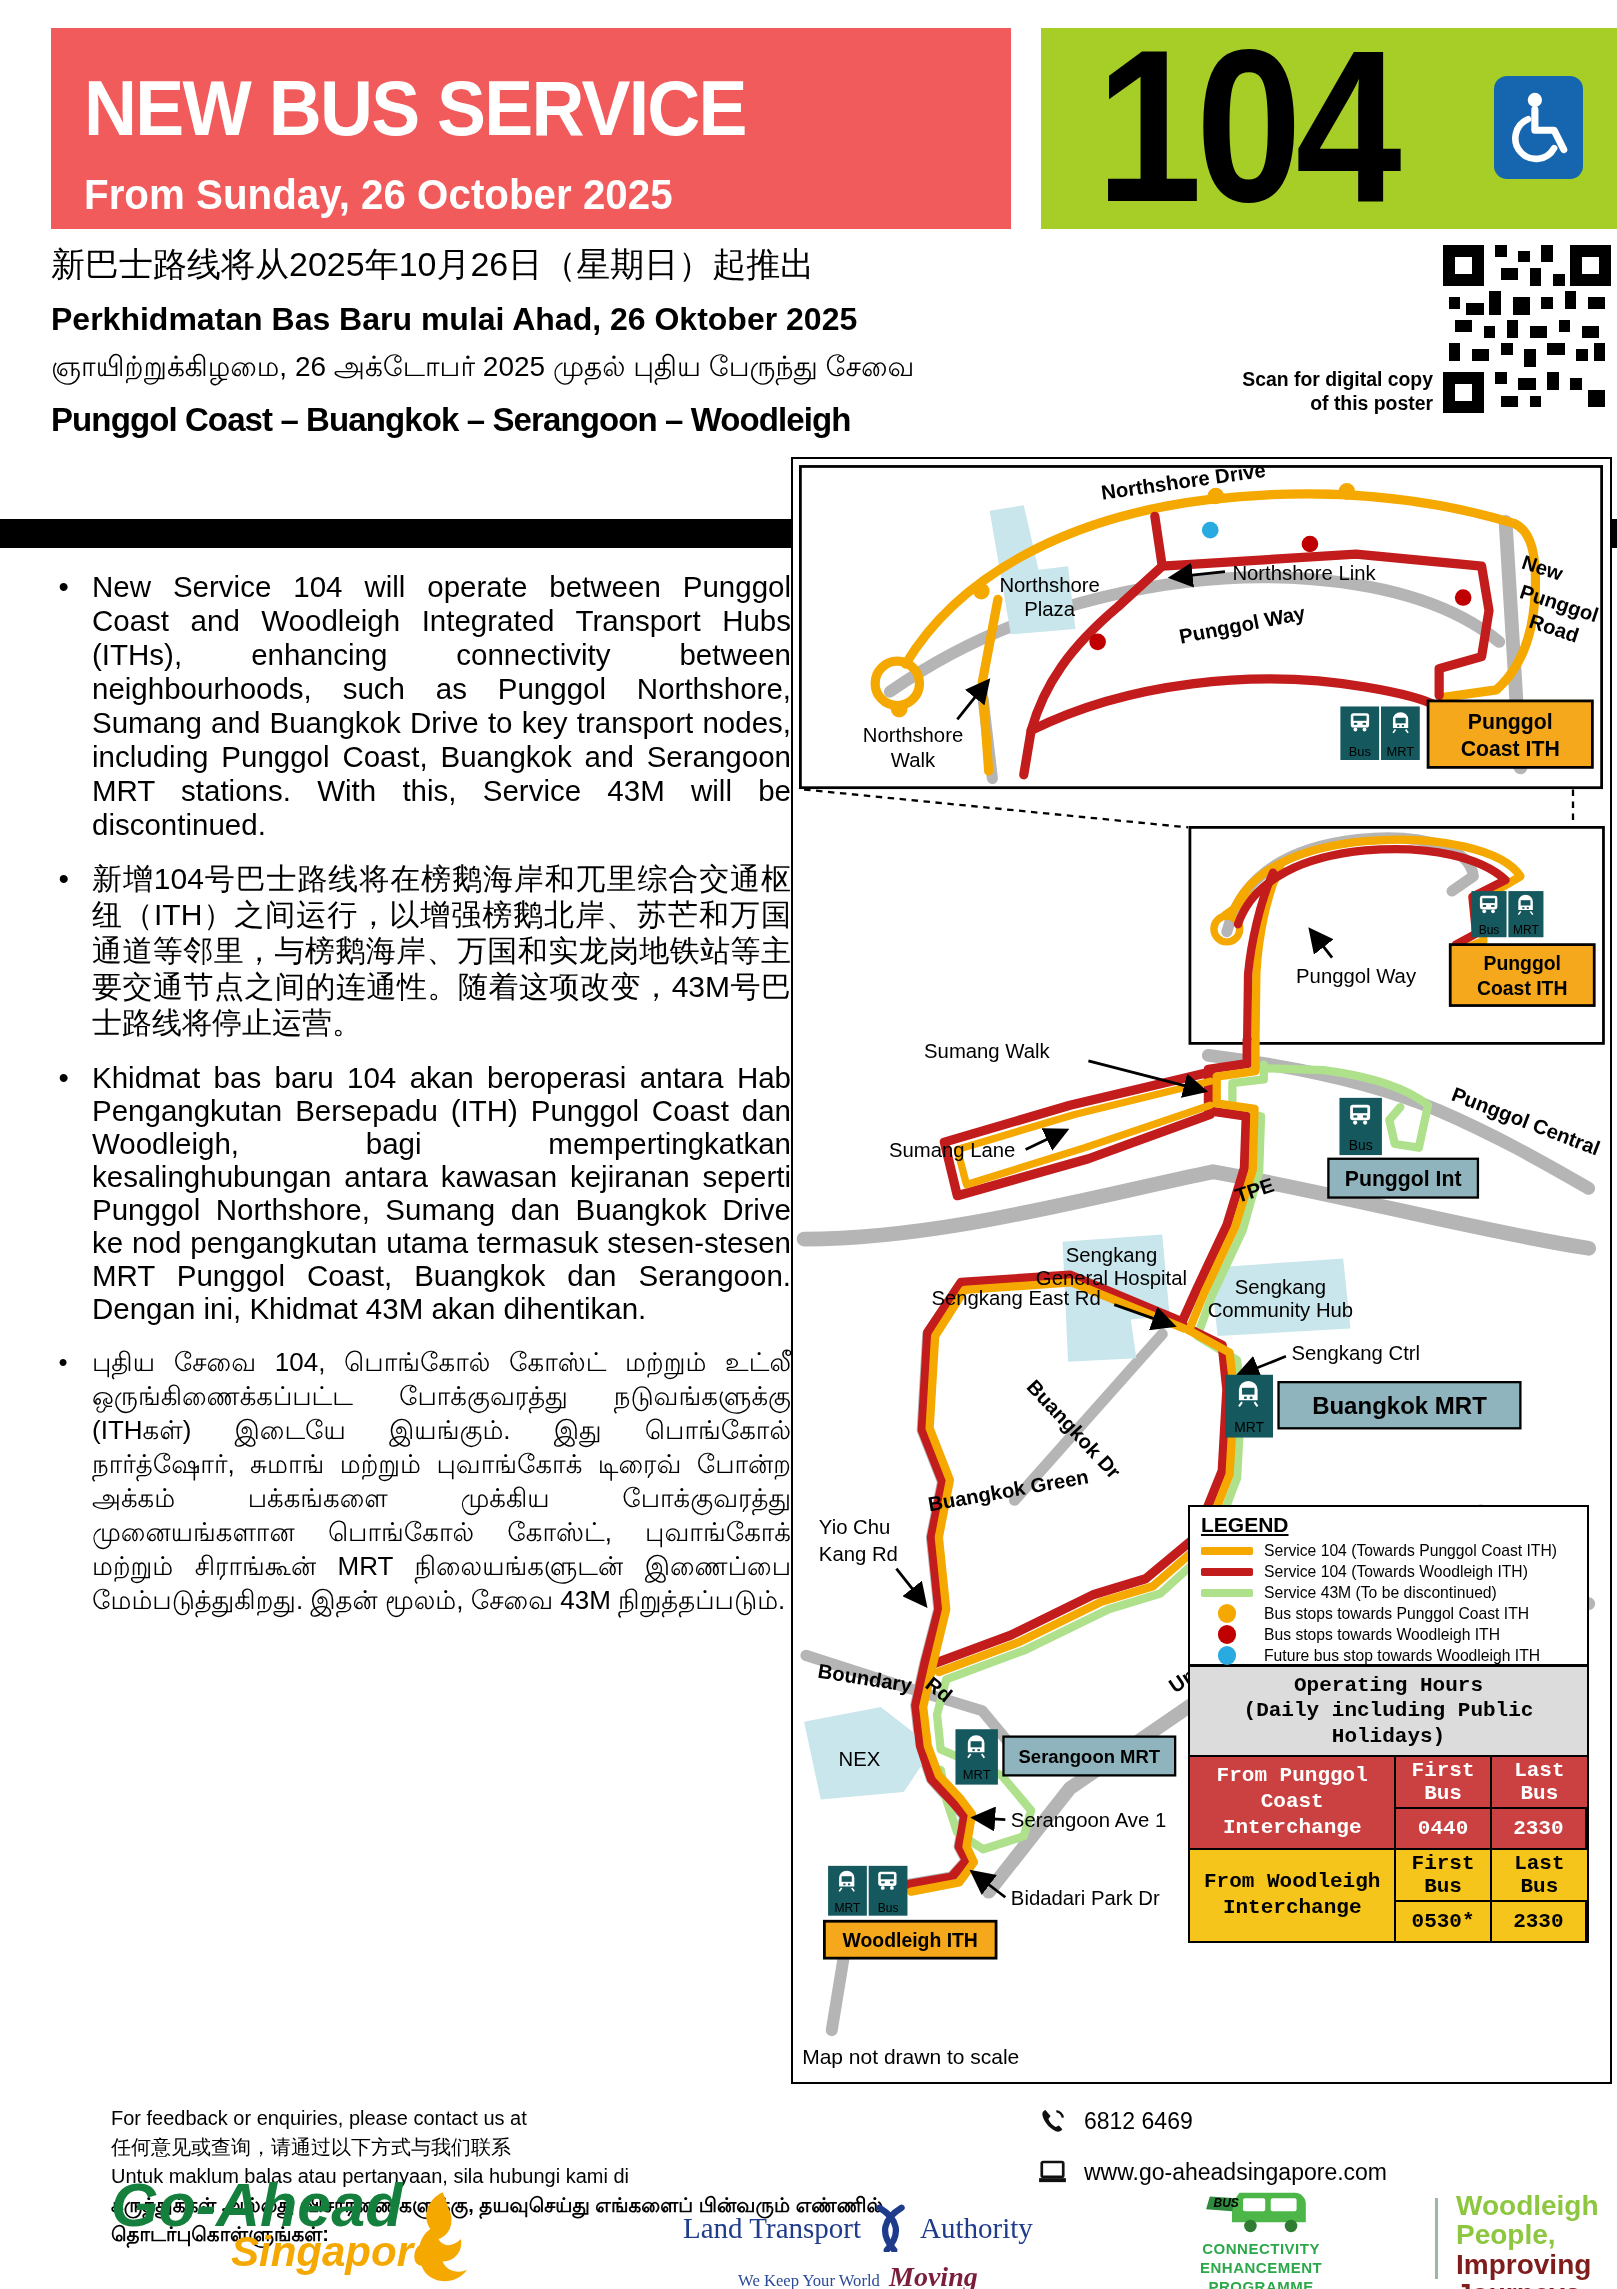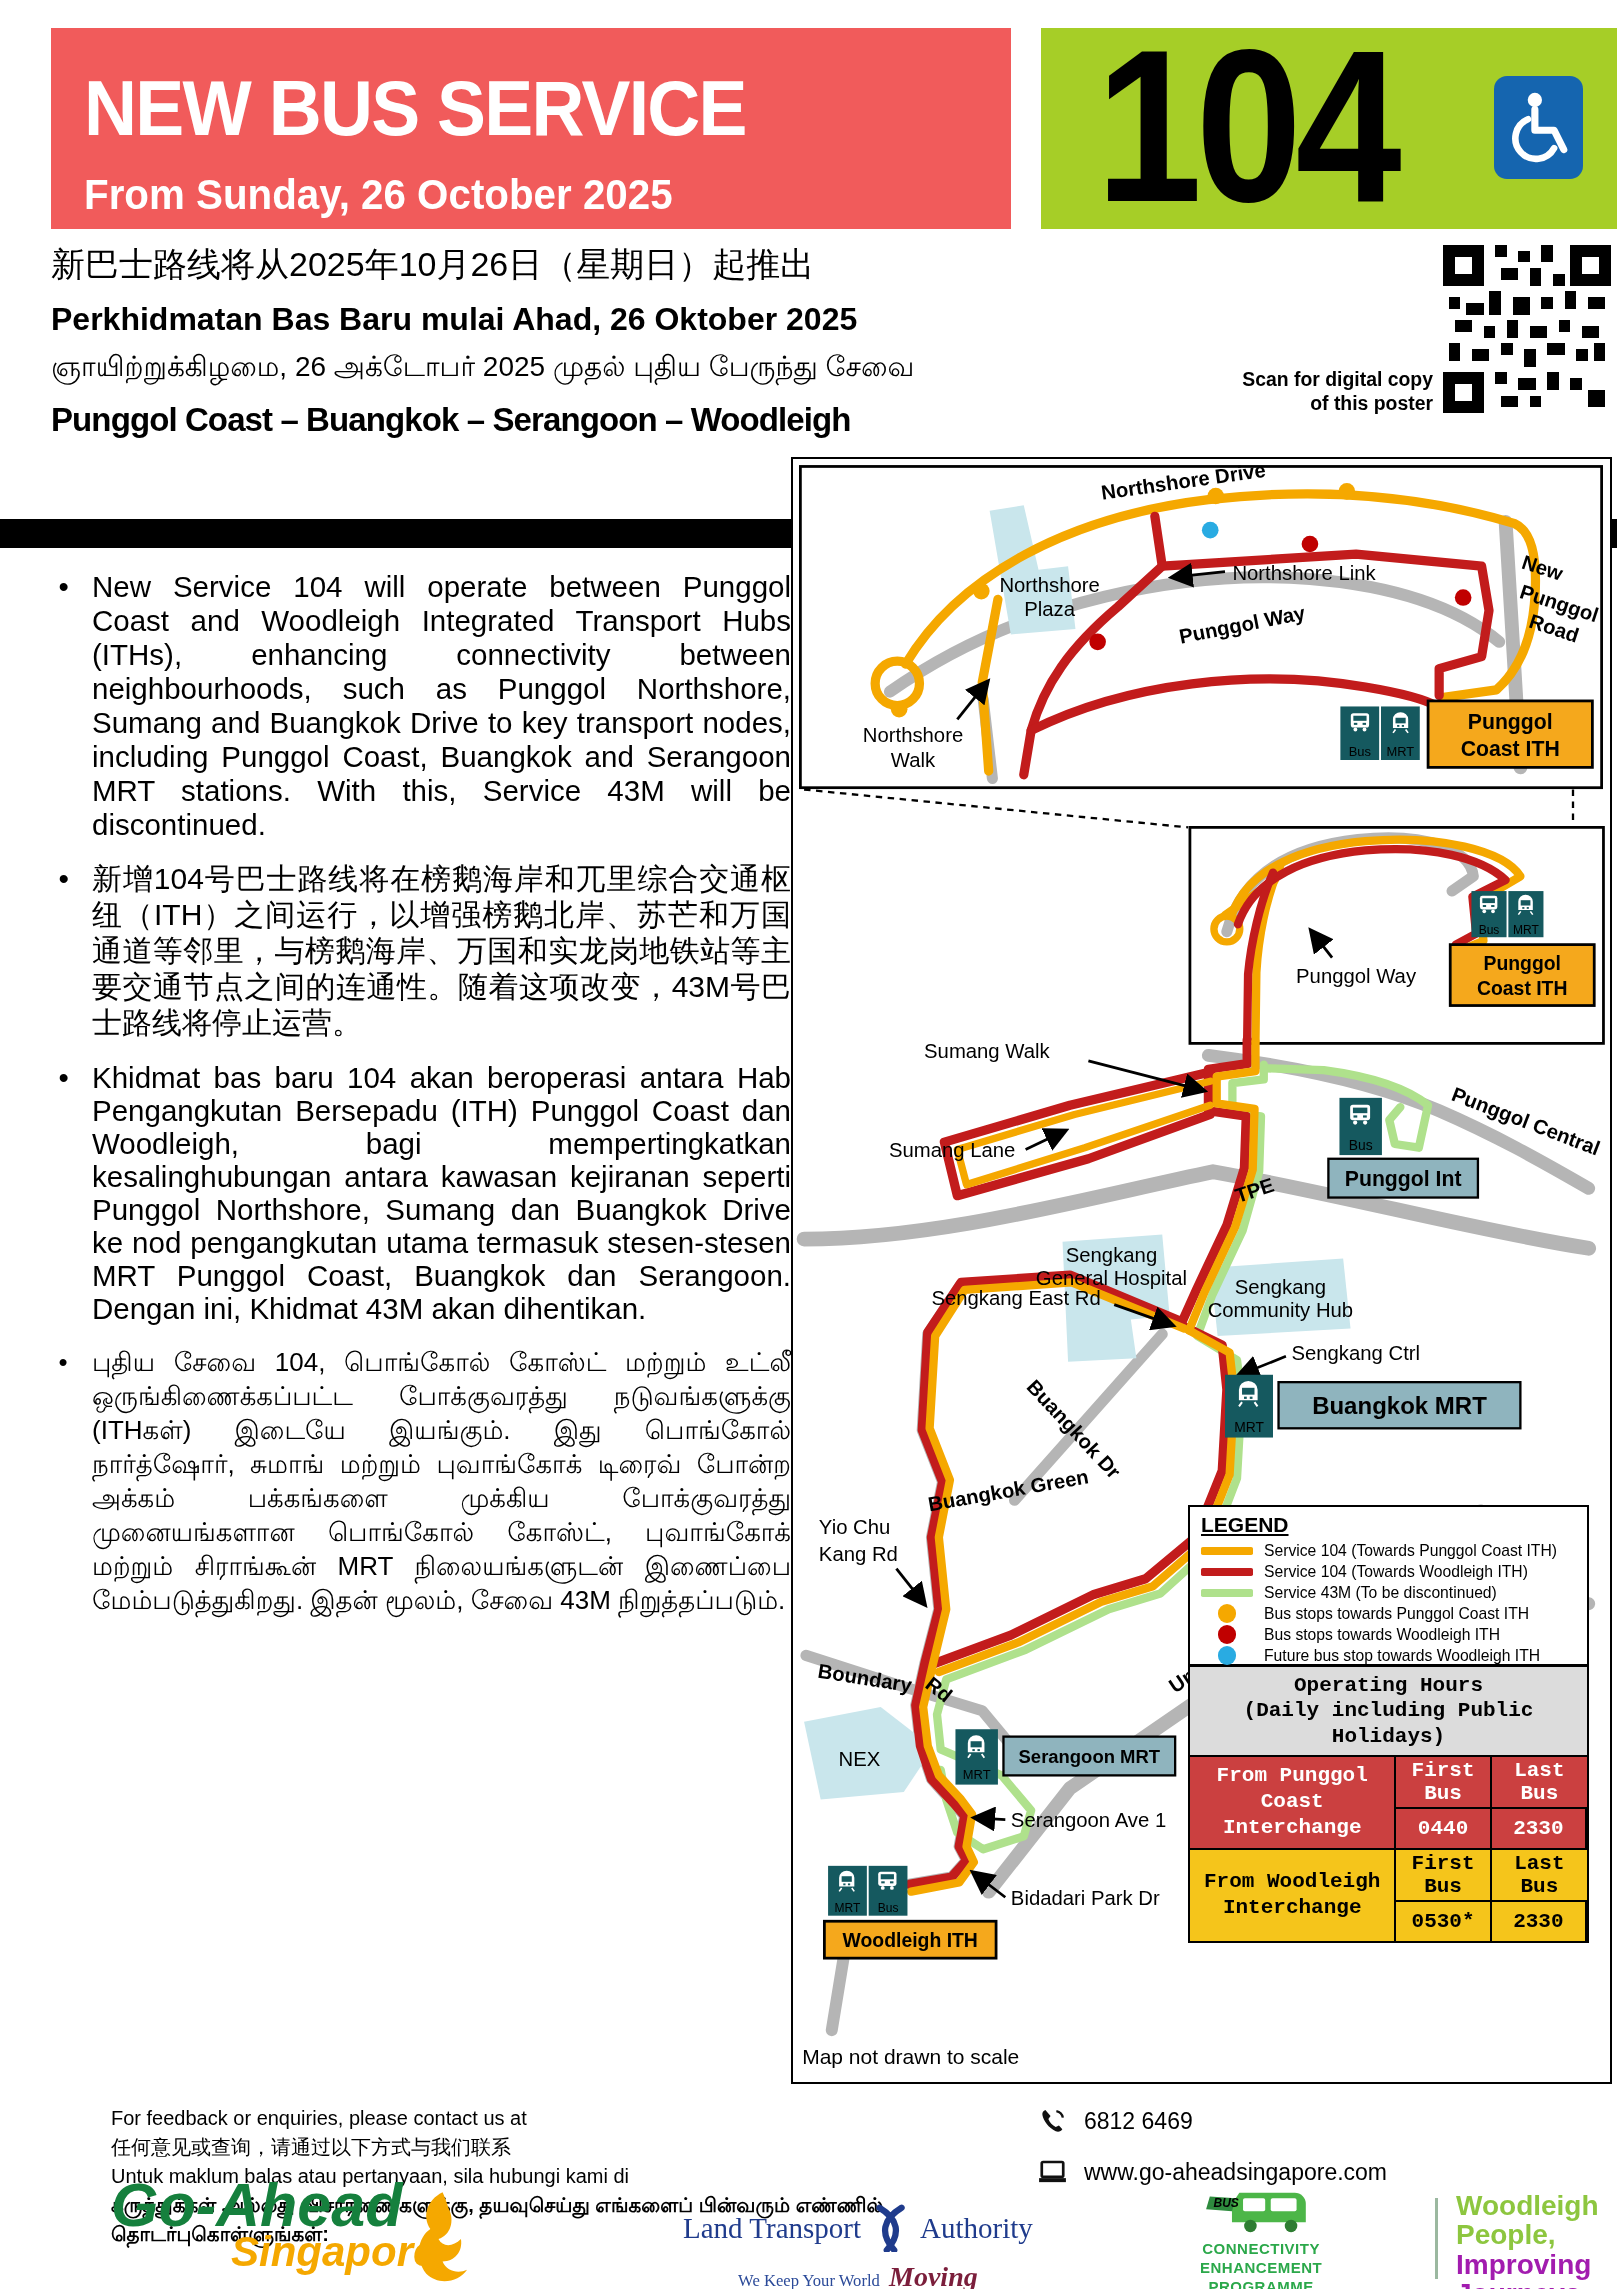--- a/index.html
+++ b/index.html
@@ -82,21 +82,21 @@
   .merlion{position:absolute;left:397px;top:2184px;}
   .logo-lta{position:absolute;left:683px;top:2204px;font-family:"Liberation Serif",serif;color:#1F3B8C;}
   .logo-lta .top{font-size:29px;display:flex;align-items:center;gap:11px;}
   .logo-lta .tag{margin-top:9.2px;font-size:16.6px;color:#2B4A99;display:flex;align-items:baseline;gap:9.2px;justify-content:center;}
   .logo-lta .moving{font-style:italic;font-weight:bold;font-size:28px;color:#7B1E3B;}
   .logo-bcep{position:absolute;left:1200px;top:2189px;color:#2BA84A;font-weight:bold;text-align:center;}
   .logo-bcep .lines{font-size:15px;line-height:1.25;letter-spacing:0.5px;}
   .vdiv{position:absolute;left:1435px;top:2198px;width:2.8px;height:81px;background:#9BB8A0;}
   .tagline{position:absolute;left:1456px;top:2191px;font-weight:bold;font-size:28px;line-height:1.05;}
   .tagline .lt{color:#8DC63F;}
-  .tagline .dk{color:#a21caf;}
+  .tagline .dk{color:#7f1d1d;}
 </style>
 </head>
 <body>
 
 <div class="page">
 
   <div class="hdr-red">
     <h1>NEW BUS SERVICE</h1>
     <div class="sub">From Sunday, 26 October 2025</div>
   </div>

